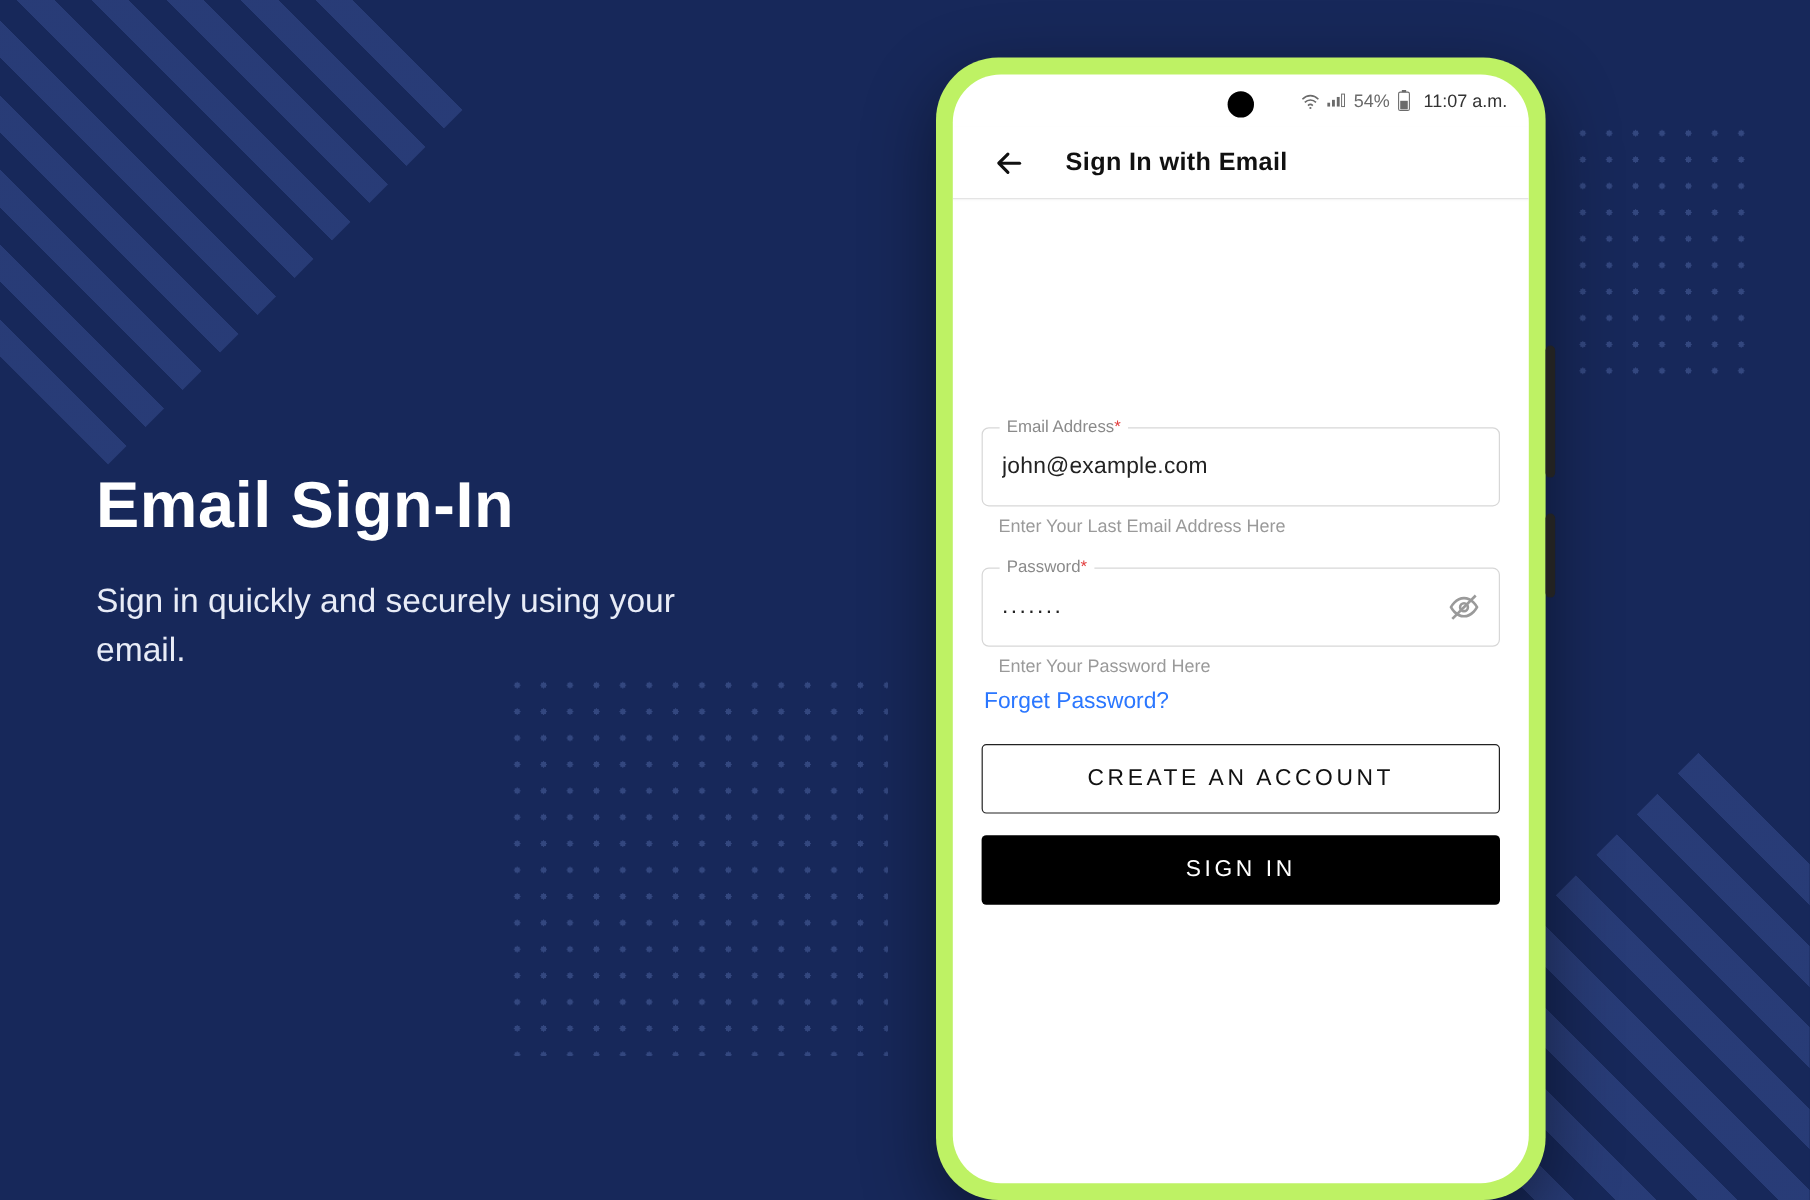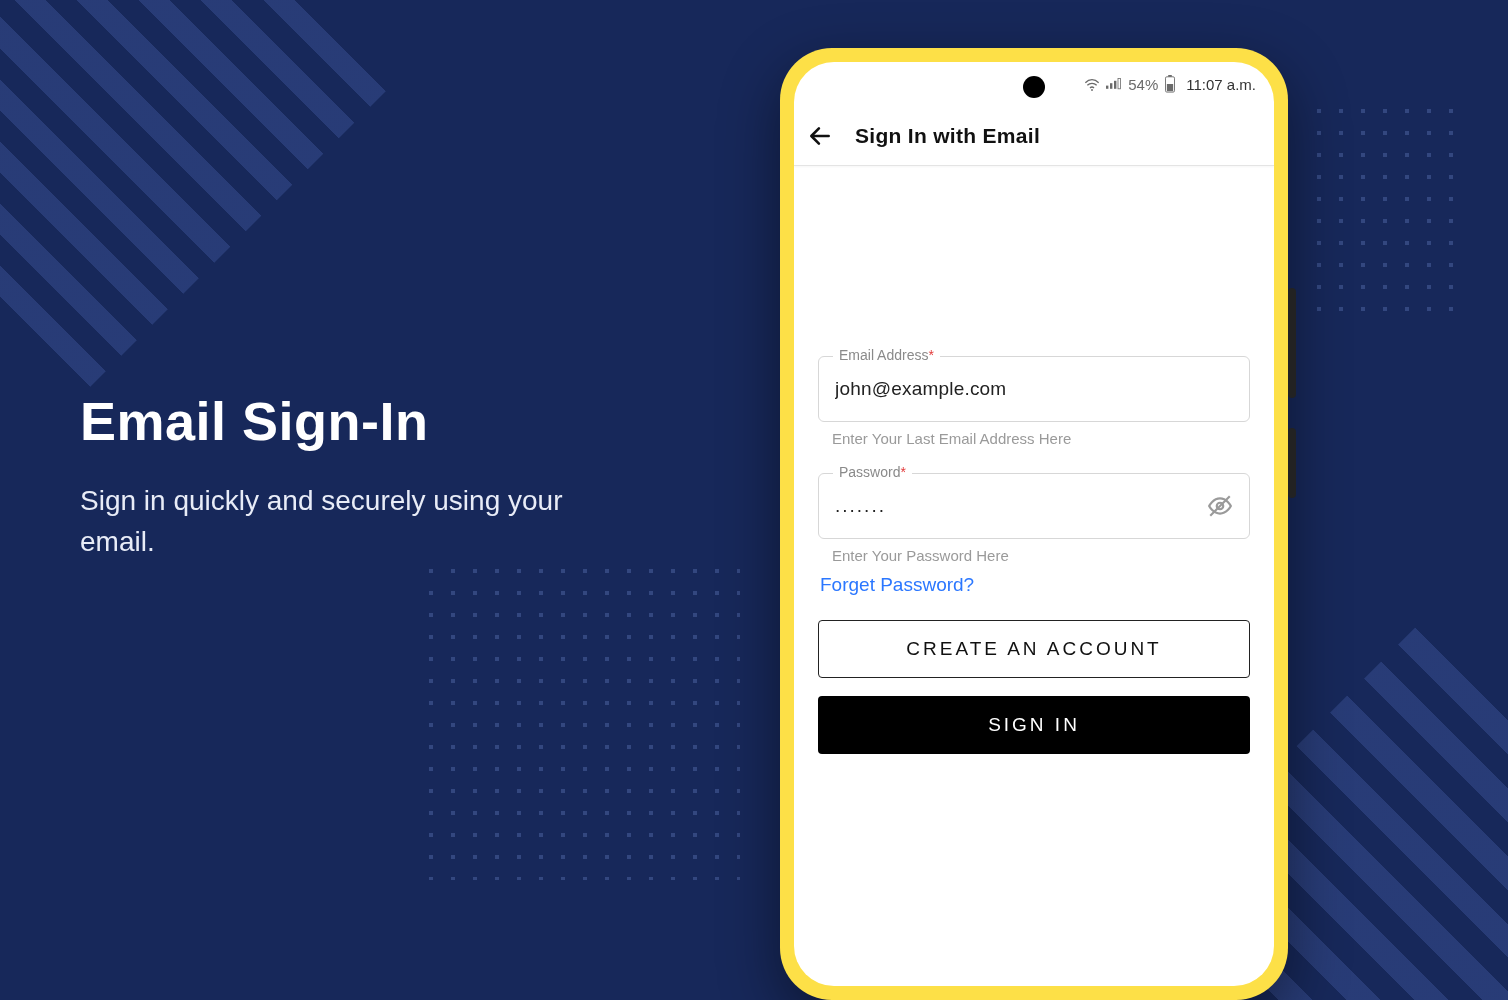--- a/index.html
+++ b/index.html
@@ -72,21 +72,21 @@
   
   .phone-wrap {
     position: absolute;
     top: 48px;
     left: 780px;
     width: 508px;
     height: 952px;
   }
   .phone-body {
     width: 100%; height: 100%;
-    background: #fde047;
+    background: #bef264;
     border-radius: 52px;
     padding: 14px;
     box-shadow: 0 20px 60px rgba(0,0,0,.45);
     position: relative;
   }
   .phone-btn {
     position: absolute;
     background: #222;
     border-radius: 4px;
   }
@@ -122,22 +122,22 @@
     z-index: 4;
   }
   .status-bar .sicon { display:inline-flex; align-items:center; }
   .status-bar .time { color:#333; margin-left:4px; }
 
   
   .app-bar {
     height: 60px;
     display: flex;
     align-items: center;
-    padding: 0 11px;
-    gap: 20px;
+    padding: 0 32px;
+    gap: 32px;
     border-bottom: 1px solid #e4e4e4;
     box-shadow: 0 1px 2px rgba(0,0,0,.04);
   }
   .app-bar .back { width:30px; height:30px; display:flex; align-items:center; justify-content:center; cursor:pointer; }
   .app-bar .title { font-size: 21px; font-weight: 600; color:#111; letter-spacing:.3px; }
 
   .form {
     padding: 190px 24px 0 24px;
   }
 

